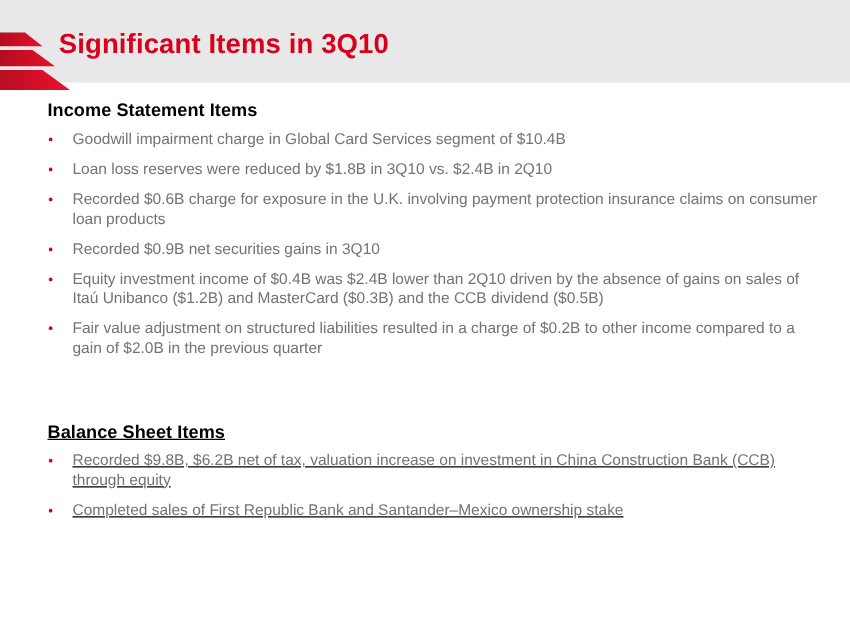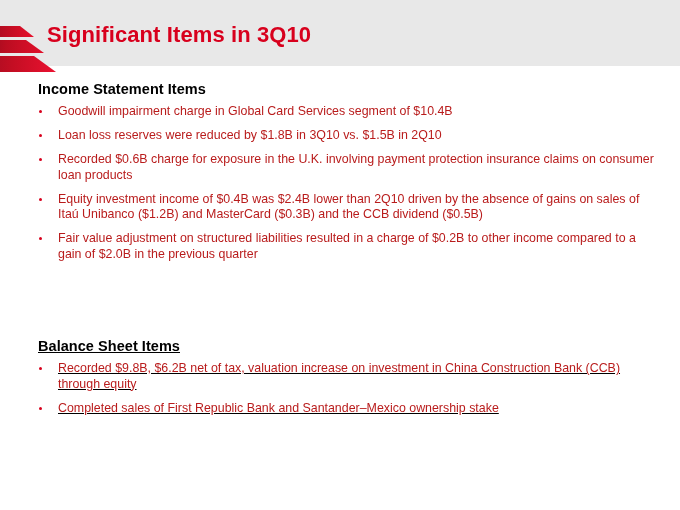--- a/index.html
+++ b/index.html
@@ -82,21 +82,21 @@
     list-style: none;
     margin: 0;
     padding: 0;
   }
   ul.bullets li {
     position: relative;
     padding-left: 20px;
     margin-bottom: 8.5px;
     font-size: 12.4px;
     line-height: 15.5px;
-    color: #b91c1c;
+    color: #737373;
   }
   ul.bullets li:last-child {
     margin-bottom: 0;
   }
   ul.bullets li .bullet-dot {
     position: absolute;
     left: 1px;
     top: 6px;
     width: 3px;
     height: 3px;
@@ -145,25 +145,29 @@
 
     <div class="section section-income">
       <div class="section-heading">Income Statement Items</div>
       <ul class="bullets">
         <li>
           <span class="bullet-dot"></span>
           <span class="bullet-text">Goodwill impairment charge in Global Card Services segment of $10.4B</span>
         </li>
         <li>
           <span class="bullet-dot"></span>
-          <span class="bullet-text">Loan loss reserves were reduced by $1.8B in 3Q10 vs. $1.5B in 2Q10</span>
+          <span class="bullet-text">Loan loss reserves were reduced by $1.8B in 3Q10 vs. $2.4B in 2Q10</span>
         </li>
         <li>
           <span class="bullet-dot"></span>
           <span class="bullet-text">Recorded $0.6B charge for exposure in the U.K. involving payment protection insurance claims on consumer loan products</span>
+        </li>
+        <li>
+          <span class="bullet-dot"></span>
+          <span class="bullet-text">Recorded $0.9B net securities gains in 3Q10</span>
         </li>
         <li>
           <span class="bullet-dot"></span>
           <span class="bullet-text">Equity investment income of $0.4B was $2.4B lower than 2Q10 driven by the absence of gains on sales of Itaú Unibanco ($1.2B) and MasterCard ($0.3B) and the CCB dividend ($0.5B)</span>
         </li>
         <li>
           <span class="bullet-dot"></span>
           <span class="bullet-text">Fair value adjustment on structured liabilities resulted in a charge of $0.2B to other income compared to a gain of $2.0B in the previous quarter</span>
         </li>
       </ul>

